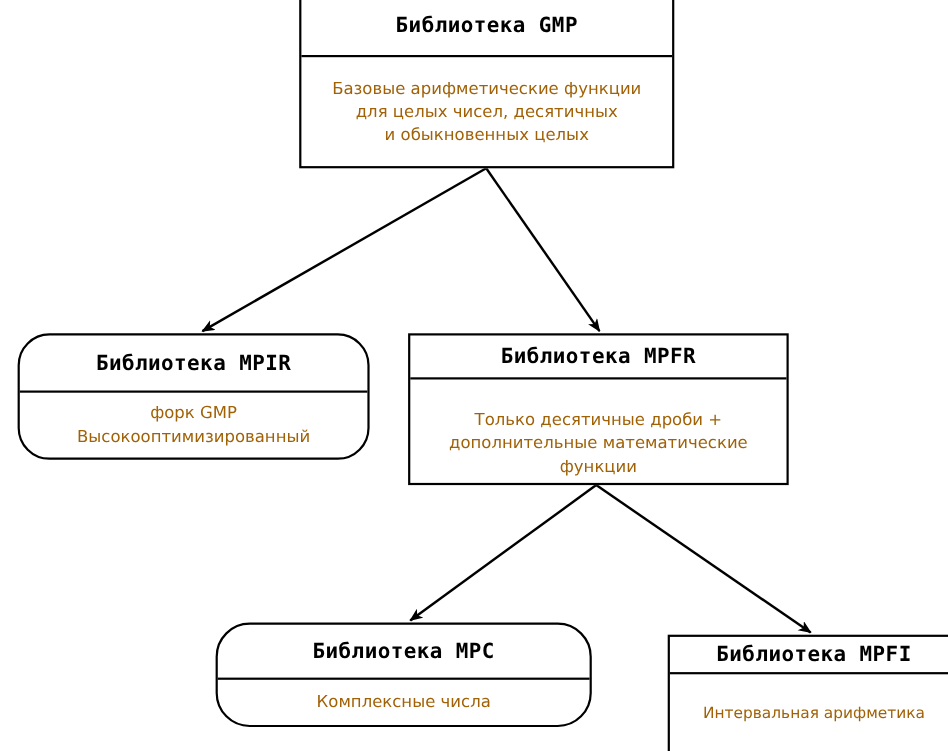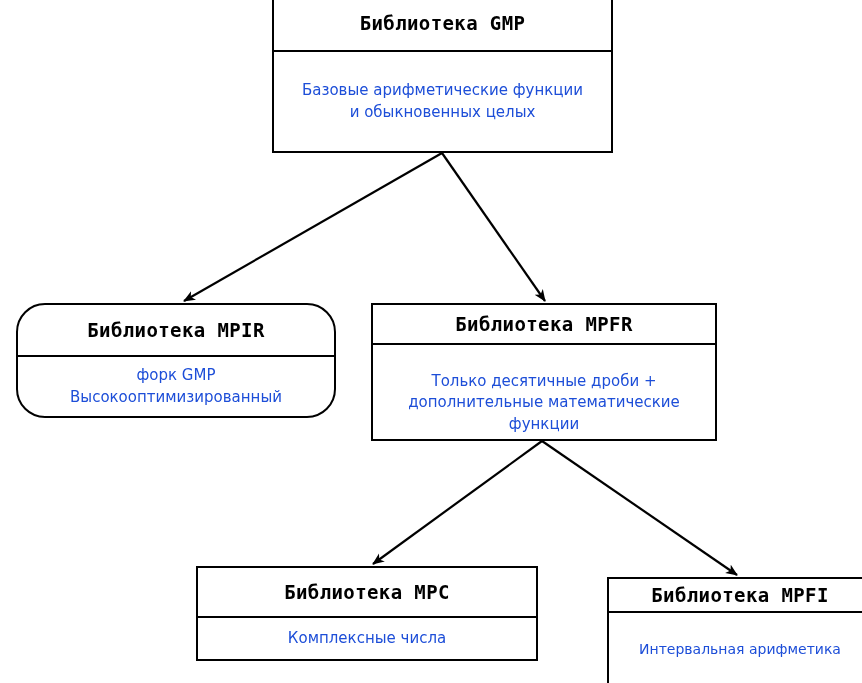--- a/index.html
+++ b/index.html
@@ -50,36 +50,36 @@
     box-sizing: border-box;
     flex: 1 1 auto;
     display: flex;
     align-items: center;
     justify-content: center;
     text-align: center;
     font-family: "DejaVu Sans", sans-serif;
     font-weight: normal;
     font-size: 15px;
     line-height: 1.42;
-    color: #1d4ed8;
+    color: #a16207;
     padding: 4px 8px;
   }
   .node-body span { display: block; }
 
   
   #node-gmp  { left: 258px; top: -6px;  width: 341px; height: 159px; }
   #node-gmp  .node-title { height: 56px; }
 
   #node-mpir { left: 2px;   top: 303px; width: 320px; height: 115px; border-radius: 29px; }
   #node-mpir .node-title { height: 52px; }
 
   #node-mpfr { left: 357px; top: 303px; width: 346px; height: 138px; gap: 22px; }
   #node-mpfr .node-title { height: 50px; }
 
-  #node-mpc  { left: 182px; top: 566px; width: 342px; height: 95px; }
+  #node-mpc  { left: 182px; top: 566px; width: 342px; height: 95px; border-radius: 31px; }
   #node-mpc  .node-title { height: 50px; }
 
   #node-mpfi { left: 593px; top: 577px; width: 266px; height: 112px; }
   #node-mpfi .node-title { height: 34px; }
   #node-mpfi .node-body  { font-size: 14px; }
 </style>
 </head>
 <body>
 
 <div id="canvas">
@@ -94,20 +94,21 @@
     <line x1="428" y1="153" x2="531" y2="301" stroke="#000000" stroke-width="2.2" marker-end="url(#ah)"></line>
     <line x1="528" y1="441" x2="359" y2="564" stroke="#000000" stroke-width="2.2" marker-end="url(#ah)"></line>
     <line x1="528" y1="441" x2="723" y2="575" stroke="#000000" stroke-width="2.2" marker-end="url(#ah)"></line>
   </svg>
 
   <div class="node" id="node-gmp">
     <div class="node-title">Библиотека GMP</div>
     <div class="node-body">
       <div>
         <span>Базовые арифметические функции</span>
+        <span>для целых чисел, десятичных</span>
         <span>и обыкновенных целых</span>
       </div>
     </div>
   </div>
 
   <div class="node" id="node-mpir">
     <div class="node-title">Библиотека MPIR</div>
     <div class="node-body">
       <div>
         <span>форк GMP</span>

